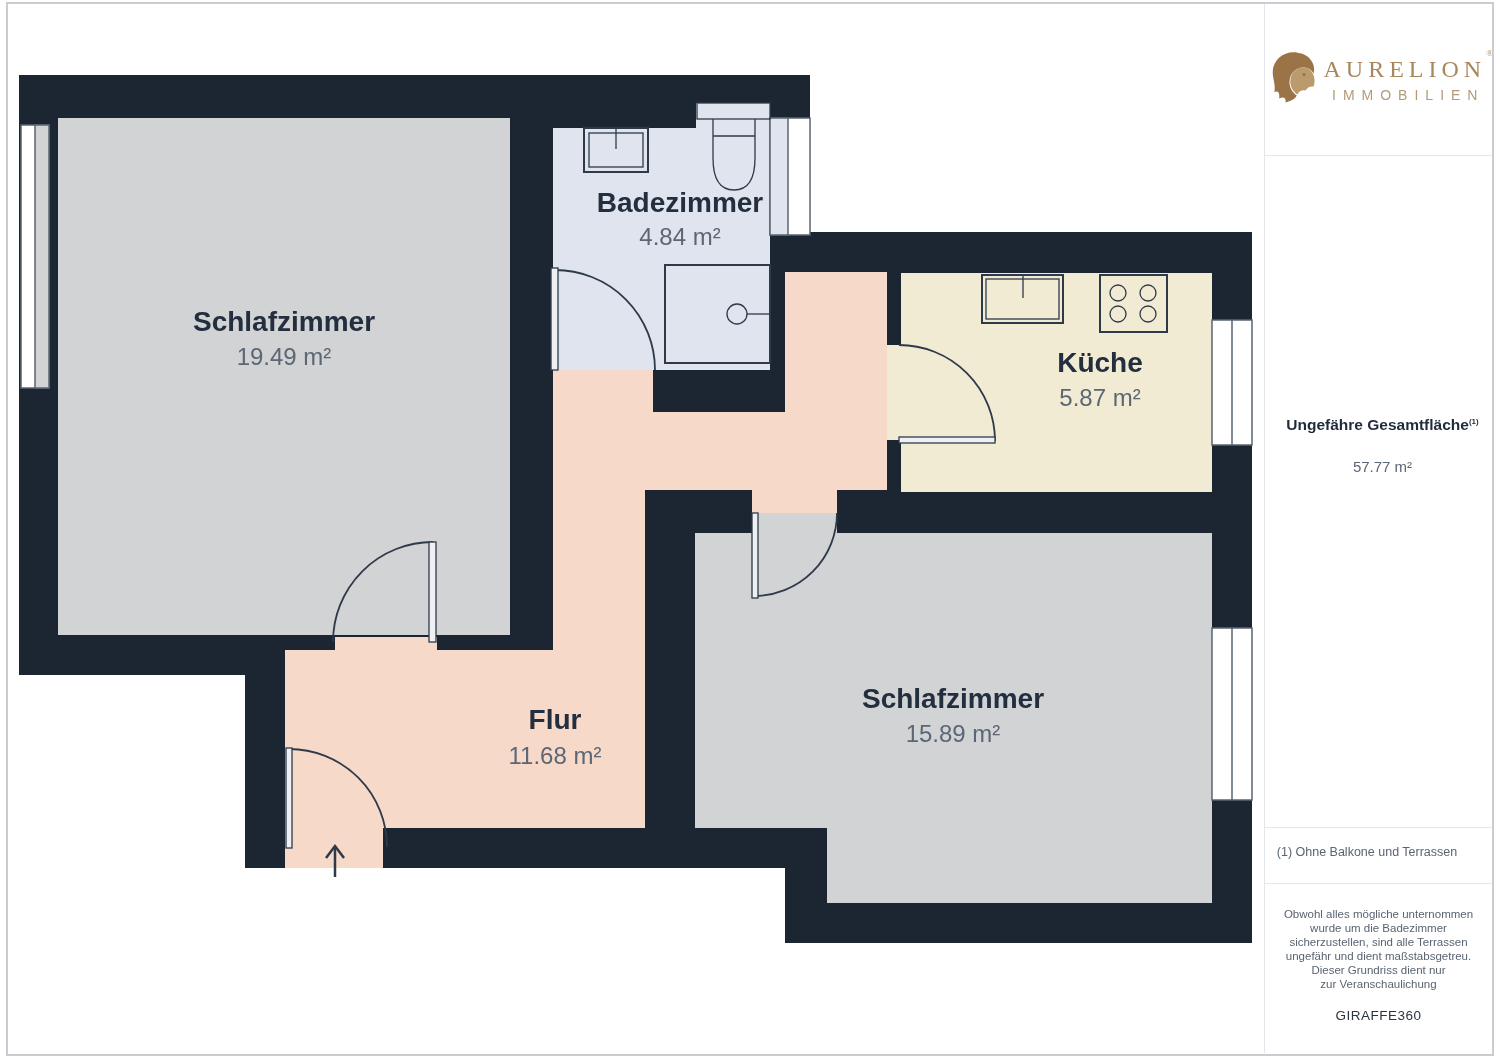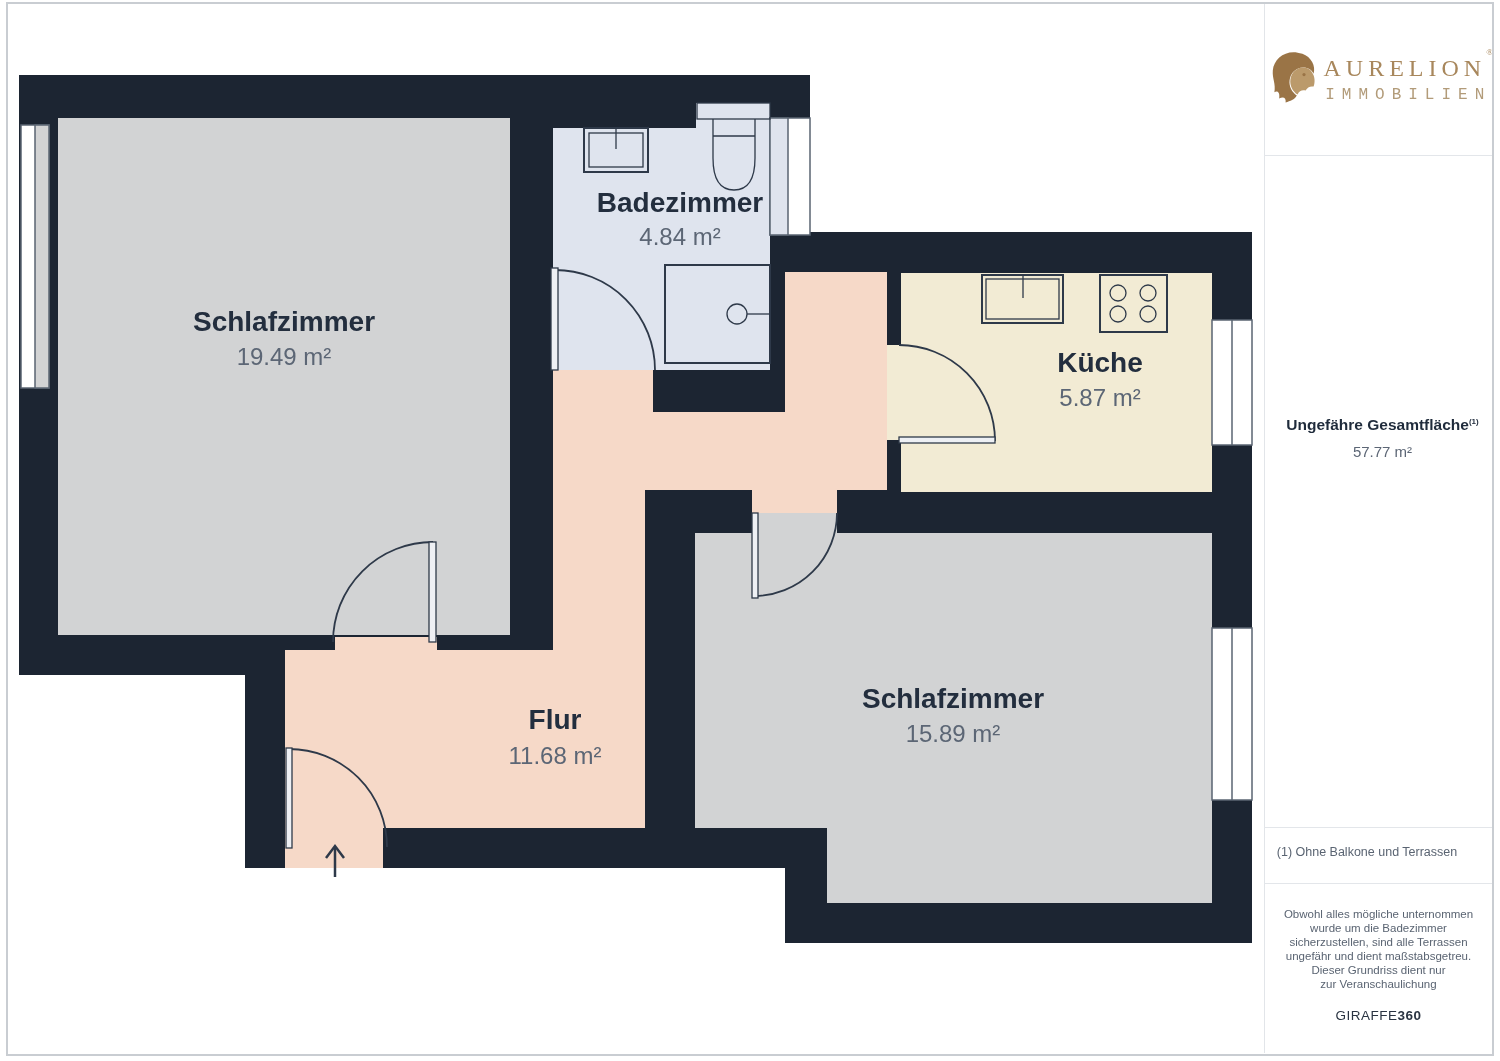--- a/index.html
+++ b/index.html
@@ -19,32 +19,32 @@
   .window-pane{stroke:#5a6472;stroke-width:1.5;}
   .arrow{fill:none;stroke:#2e3949;stroke-width:2.5;}
   
   .sidebar{position:absolute;left:1264px;top:2px;width:230px;height:1050px;}
   .v-divider{position:absolute;left:1264px;top:4px;width:1px;height:1049px;background:#e2e5e9;}
   .h-divider{position:absolute;left:0;width:229px;height:1px;background:#e3e6ea;}
   .brand{position:absolute;left:0;top:48px;width:229px;display:flex;align-items:center;justify-content:flex-end;gap:8px;}
   .brand-text{display:flex;flex-direction:column;align-items:center;}
   .brand-name{font-family:"Liberation Serif", serif;font-size:24px;letter-spacing:5px;color:#a8875c;white-space:nowrap;}
   .brand-reg{font-size:9px;vertical-align:top;position:relative;top:-8px;letter-spacing:0;color:#a8875c;}
-  .brand-sub{font-family:Liberation Mono, monospace;font-size:16px;letter-spacing:7px;color:#b29b79;margin-top:4px;white-space:nowrap;}
+  .brand-sub{font-family:Liberation Sans, sans-serif;font-size:14px;letter-spacing:7px;color:#b29b79;margin-top:4px;white-space:nowrap;}
   .total-block{position:absolute;left:0;top:414px;width:237px;text-align:center;}
   .total-label{font-size:15.5px;font-weight:700;color:#1f2b3b;}
   .total-label sup{font-size:8px;}
-  .total-value{font-size:15px;color:#5c6675;margin-top:9px;}
+  .total-value{font-size:15px;color:#5c6675;margin-top:24px;}
   .footnote{position:absolute;left:0;top:843px;width:206px;text-align:center;
             font-size:12.5px;color:#5a6472;}
   .disclaimer{position:absolute;left:0;top:905px;width:229px;text-align:center;
               font-size:11.5px;line-height:14px;color:#5a6472;}
   .credit{position:absolute;left:0;top:1006px;width:229px;text-align:center;
           font-size:13.5px;letter-spacing:0.5px;color:#2a3442;}
-  .credit .bold{font-weight:700;margin-top:13px;}
+  .credit .bold{font-weight:400;margin-top:13px;}
 </style>
 </head>
 <body>
 
 <div class="stage">
 
   <div class="plan-wrap">
     <svg width="1264" height="1061" viewBox="0 0 1264 1061" xmlns="http://www.w3.org/2000/svg">
 
       <polygon points="19,75 810,75 810,232 1252,232 1252,943 785,943 785,868 245,868 245,675 19,675" fill="#1c2532"></polygon>

